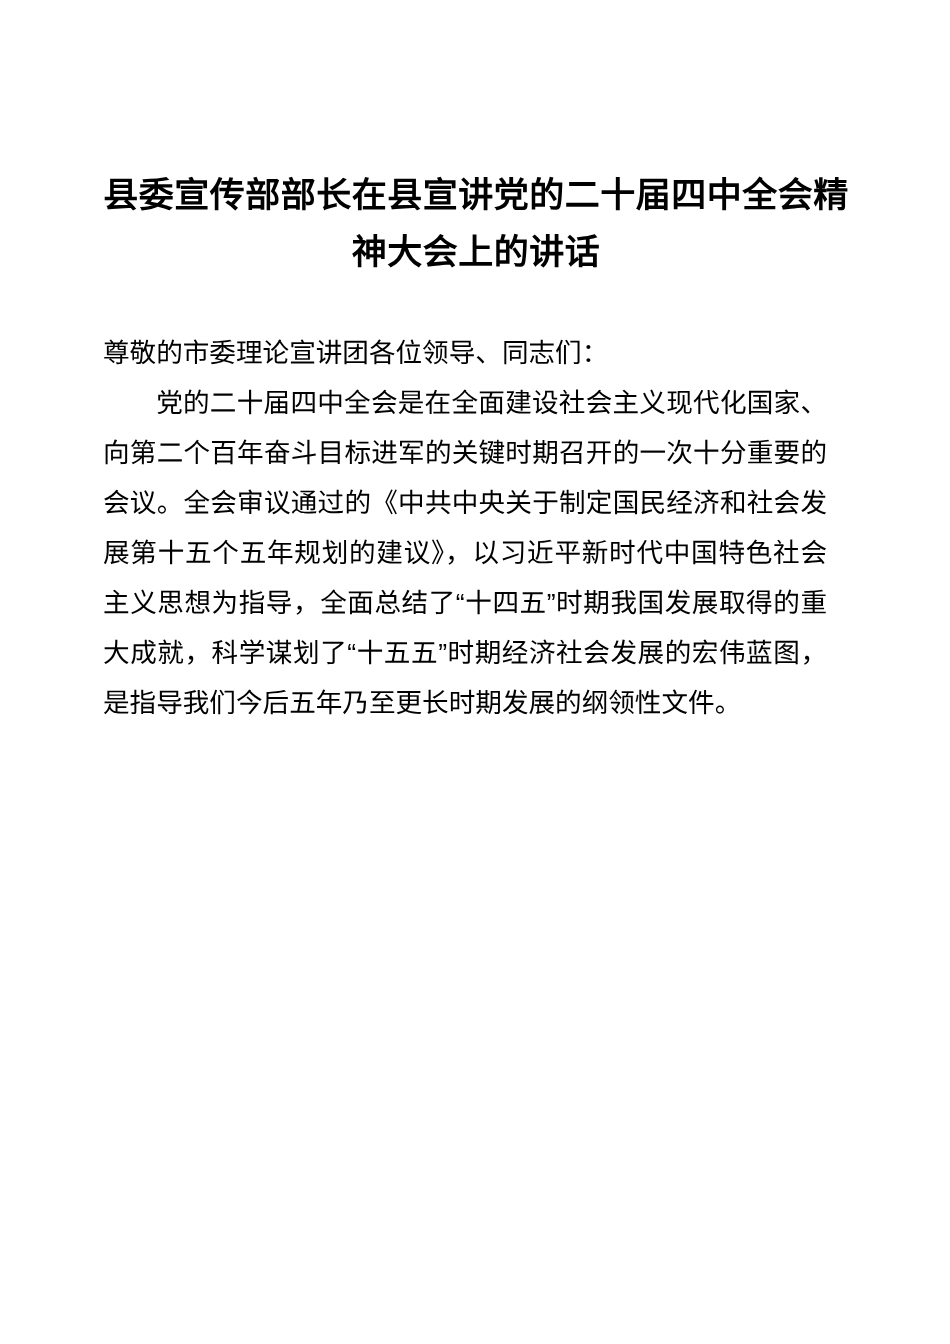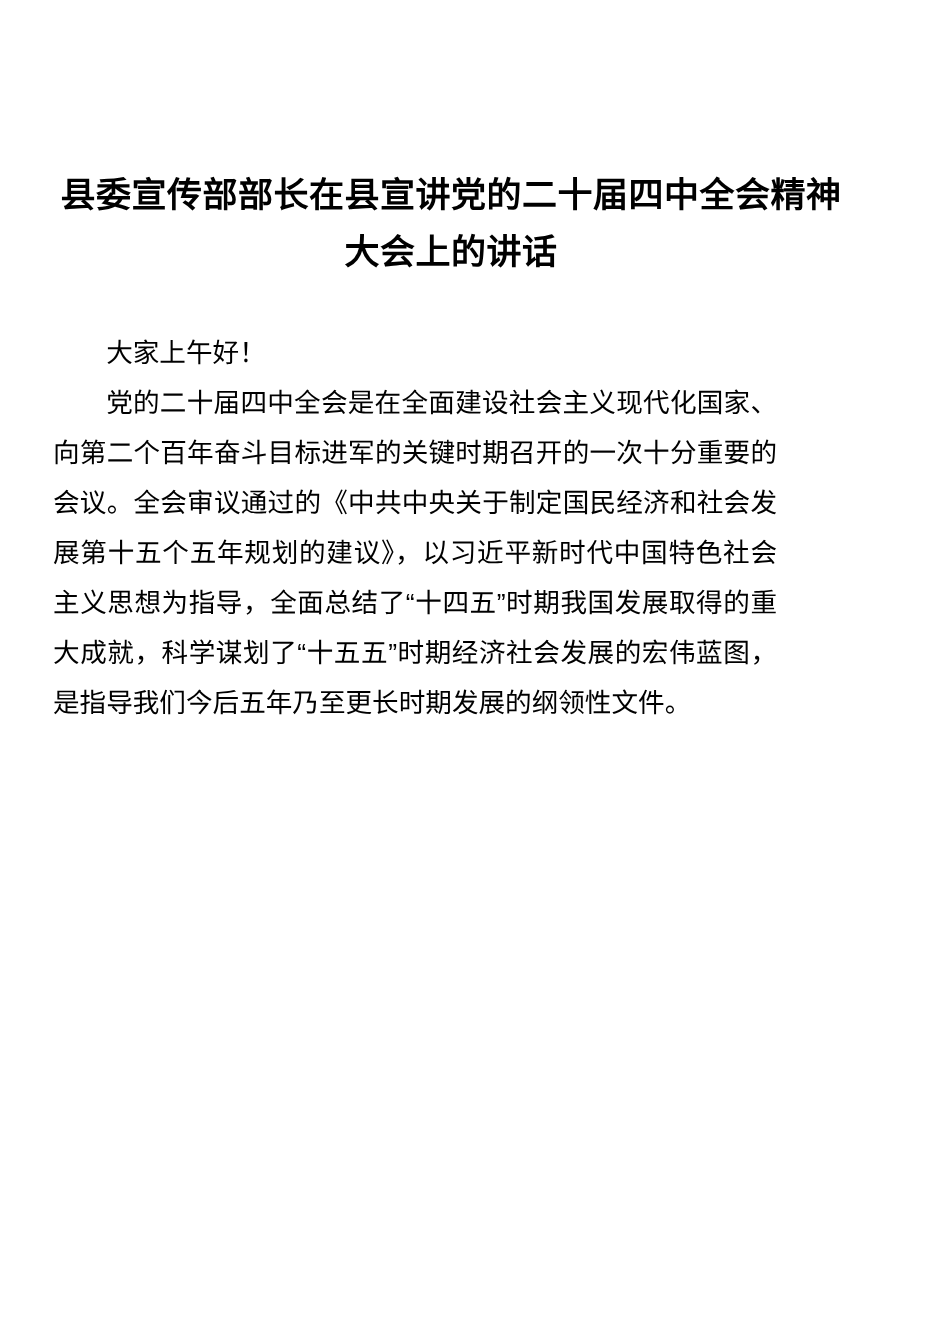--- a/index.html
+++ b/index.html
@@ -12,21 +12,21 @@
     background: #ffffff;
     font-family: "Liberation Sans", "DejaVu Sans", sans-serif;
     color: #000000;
     overflow: hidden;
   }
   .page {
     box-sizing: border-box;
     width: 950px;
     height: 1344px;
     background: #ffffff;
-    padding: 166px 101px 0 53px;
+    padding: 166px 101px 0 103px;
   }
   .doc-title {
     margin: 0 0 48px 0;
     font-size: 35px;
     font-weight: 700;
     line-height: 57px;
     text-align: center;
     letter-spacing: 0.5px;
     color: #000000;
   }
@@ -47,16 +47,16 @@
     text-indent: 0;
   }
 </style>
 </head>
 <body>
 
 <div class="page">
   <h1 class="doc-title">县委宣传部部长在县宣讲党的二十届四中全会精神大会上的讲话</h1>
 
   <div class="doc-body">
-    <p class="para">大家上午好！</p>
+    <p class="para no-indent">尊敬的市委理论宣讲团各位领导、同志们：</p>
     <p class="para">党的二十届四中全会是在全面建设社会主义现代化国家、向第二个百年奋斗目标进军的关键时期召开的一次十分重要的会议。全会审议通过的《中共中央关于制定国民经济和社会发展第十五个五年规划的建议》，以习近平新时代中国特色社会主义思想为指导，全面总结了“十四五”时期我国发展取得的重大成就，科学谋划了“十五五”时期经济社会发展的宏伟蓝图，是指导我们今后五年乃至更长时期发展的纲领性文件。</p>
   </div>
 </div>
 
 </body></html>

